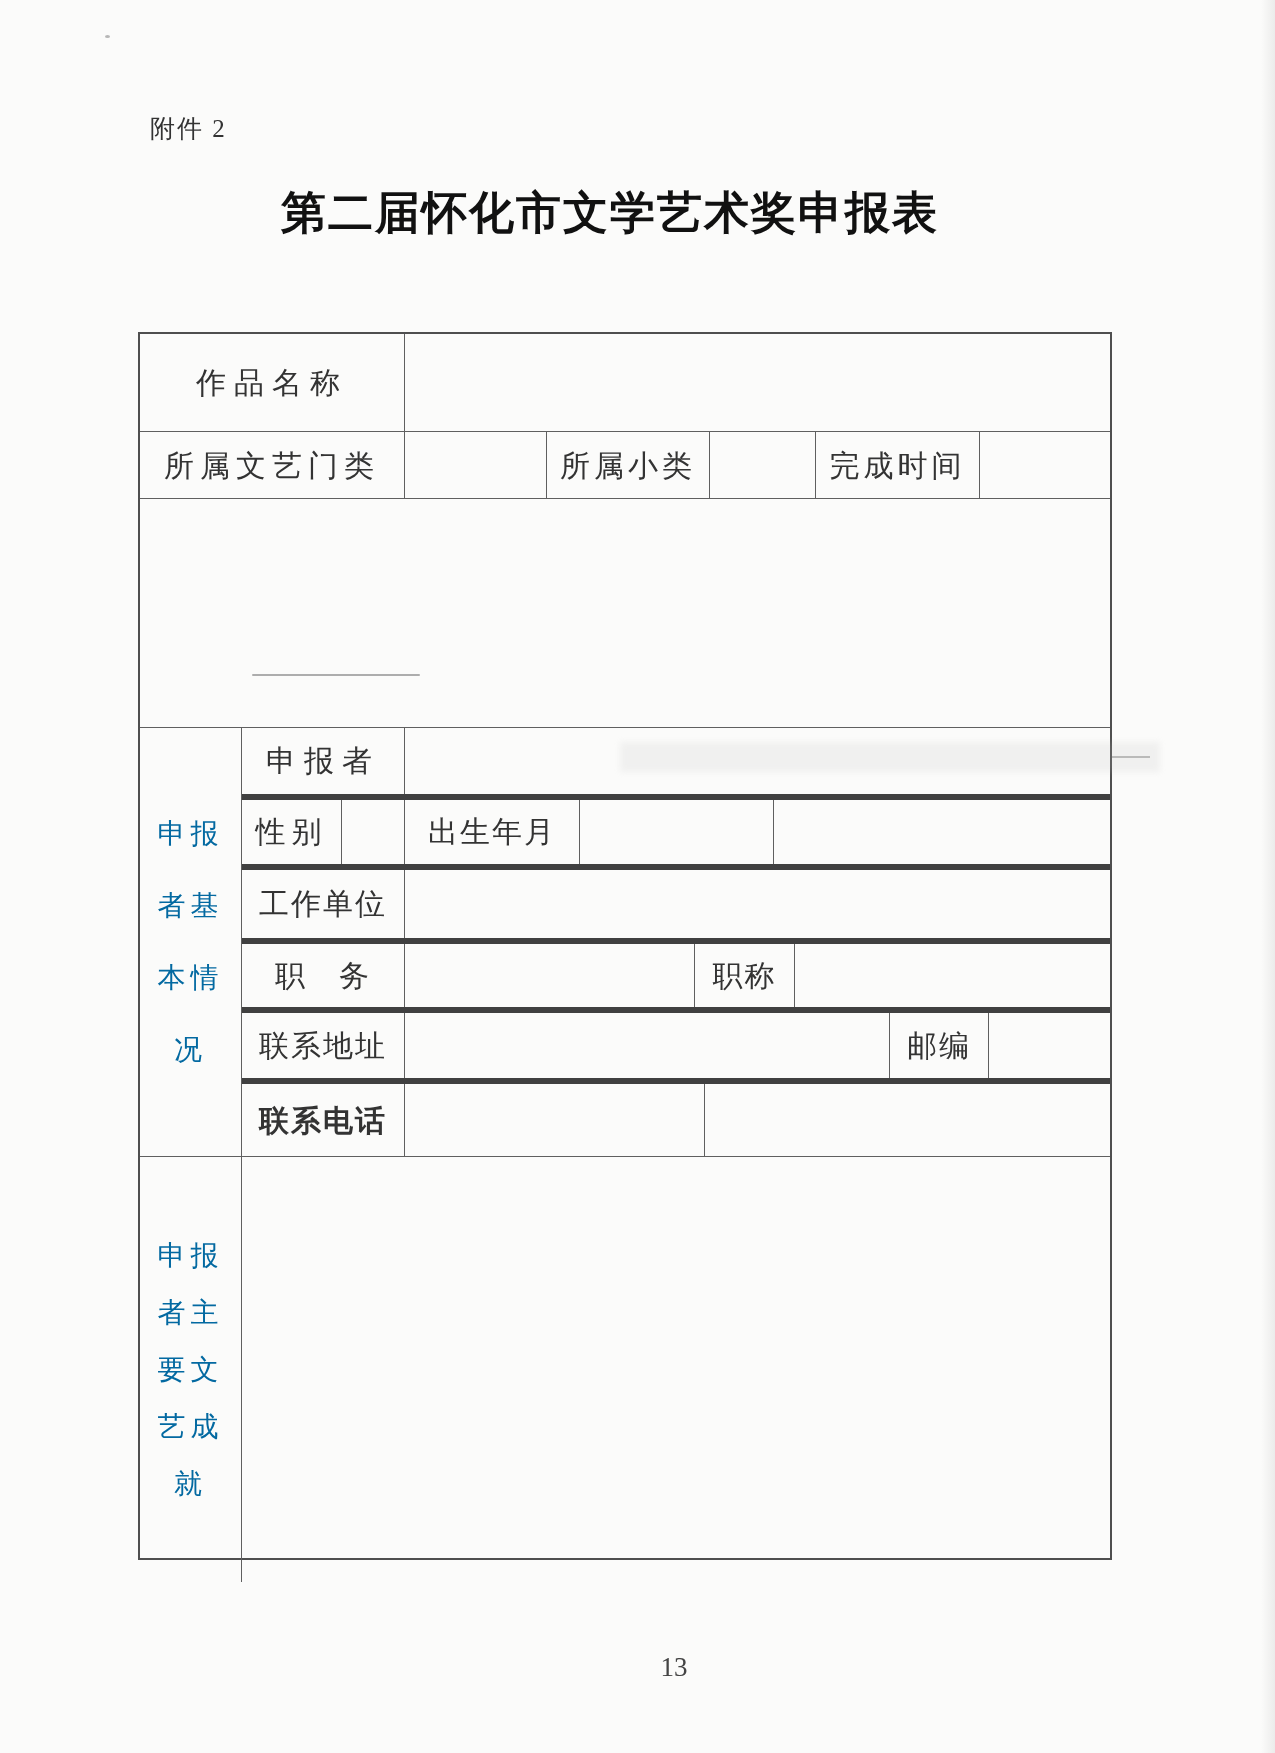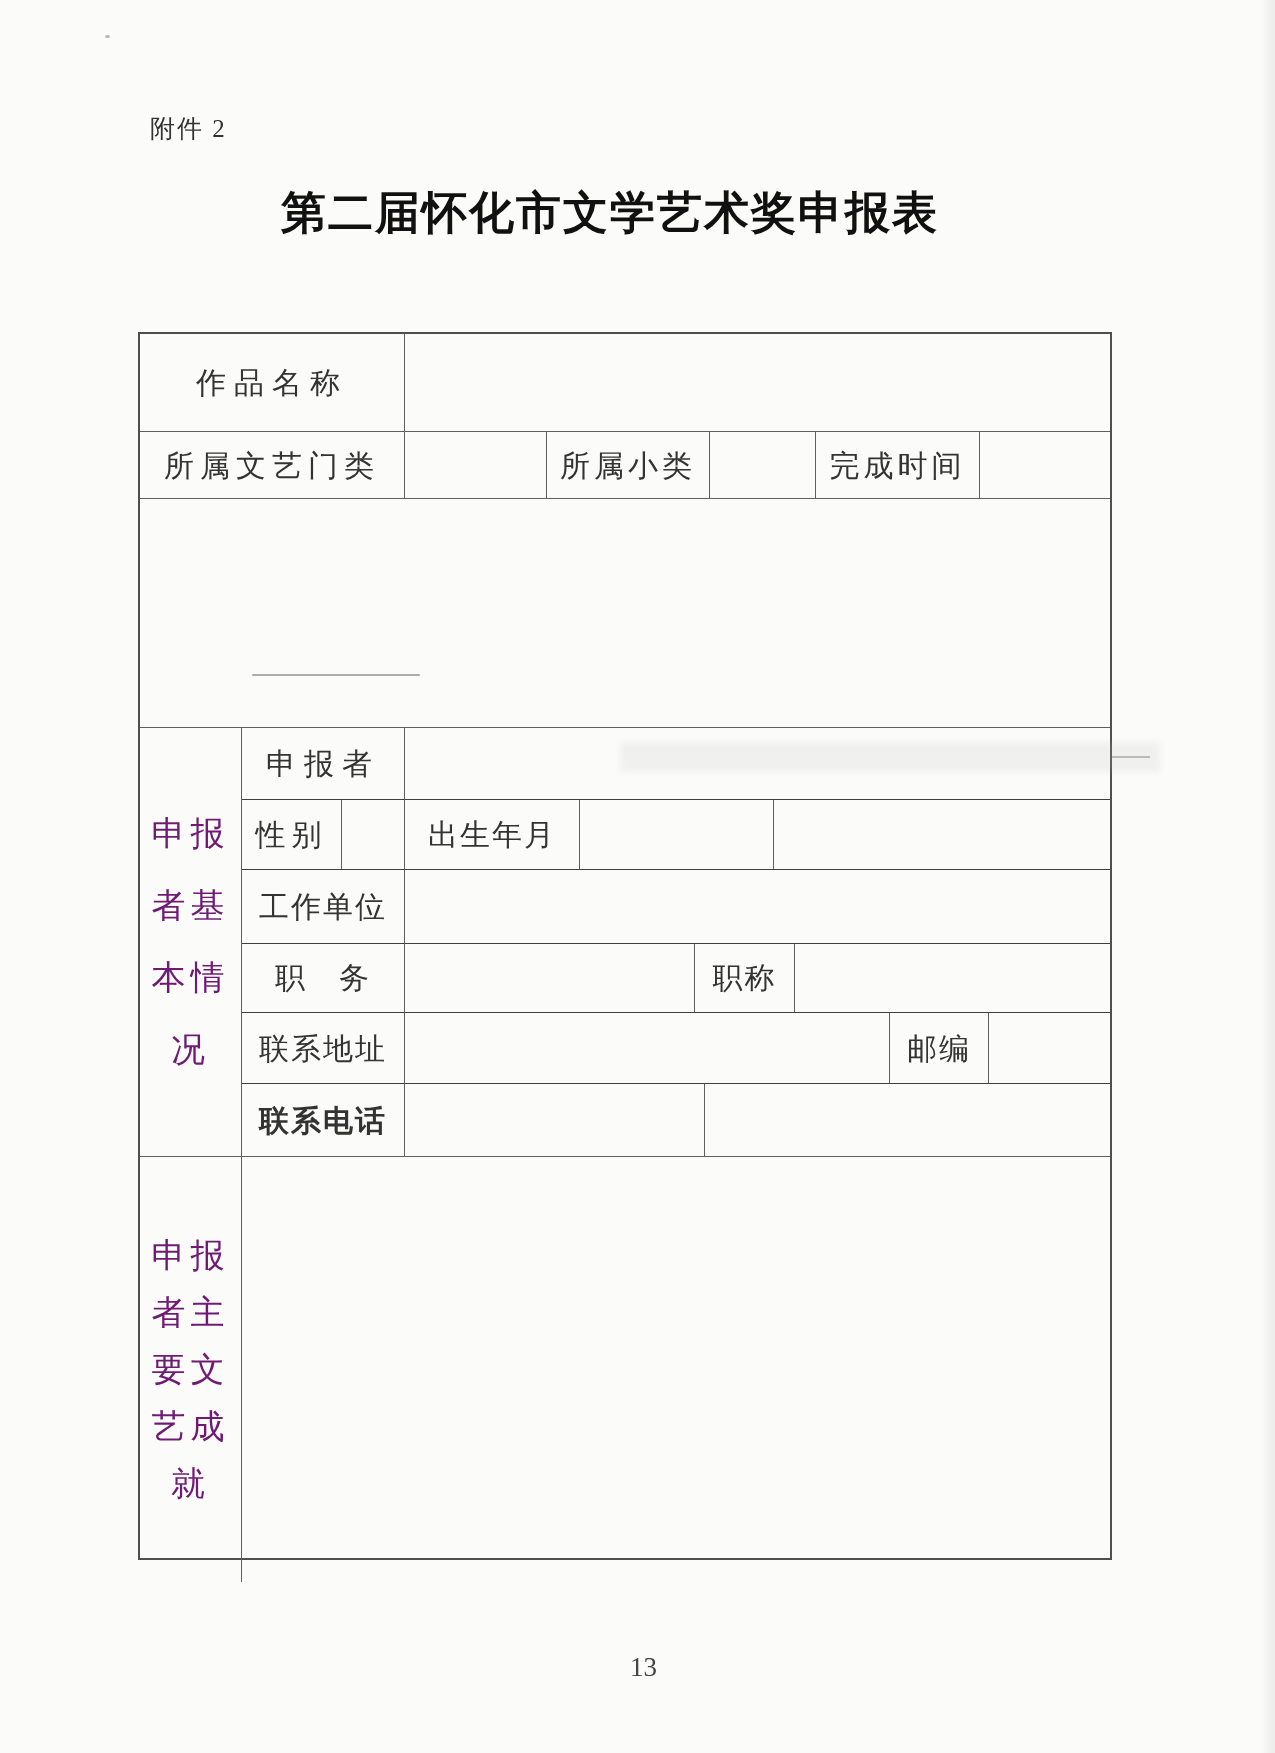--- a/index.html
+++ b/index.html
@@ -16,22 +16,22 @@
     position:absolute;left:150px;top:112px;
     font-size:25px;letter-spacing:2px;color:#333;
   }
   .doc-title{
     position:absolute;left:280px;top:183px;width:660px;
     font-family:Liberation Serif, serif;
     font-weight:700;font-size:45px;letter-spacing:2px;color:#111;
     text-align:center;white-space:nowrap;
   }
   .page-number{
-    position:absolute;left:630px;top:1652px;width:60px;
-    font-size:27px;color:#444;
+    position:absolute;left:644px;top:1652px;width:60px;
+    text-align:center;font-size:27px;color:#444;
   }
   
   .form-table{
     position:absolute;left:138px;top:332px;
     width:974px;height:1228px;
     border:2px solid #4f4f4f;
     box-sizing:border-box;
     background:transparent;
   }
   .trow{display:flex;box-sizing:border-box;border-bottom:1px solid #5f5f5f;}
@@ -47,25 +47,25 @@
   .label{white-space:pre-line;line-height:55px;}
   .sp2{letter-spacing:2px;}
   .sp4{letter-spacing:4px;}
   .sp6{letter-spacing:6px;}
   .sp8{letter-spacing:8px;}
   
   .section{display:flex;box-sizing:border-box;border-bottom:1px solid #5f5f5f;}
   .section-label{
     box-sizing:border-box;border-right:1px solid #5f5f5f;
     display:flex;align-items:center;justify-content:center;
-    font-size:34px;color:#701a75;letter-spacing:5px;
+    font-size:28px;color:#0369a1;letter-spacing:5px;
     white-space:pre-line;text-align:center;
   }
   .subrows{display:flex;flex-direction:column;box-sizing:border-box;}
-  .subrows .trow{border-bottom:1px solid #404040;}
+  .subrows .trow{border-bottom:6px solid #404040;}
   .subrows .trow:last-child{border-bottom:none;}
   .v-wide{line-height:72px;}
   .v-tight{line-height:57px;}
   
   .artifact{position:absolute;pointer-events:none;}
   .a-dot{left:105px;top:35px;width:5px;height:3px;background:#9a9a9a;border-radius:50%;opacity:.7;}
   .a-strike{left:252px;top:674px;width:168px;height:2px;background:#6d6d6d;opacity:.55;border-radius:1px;}
   .a-band{left:620px;top:742px;width:540px;height:30px;background:#b9b9b9;opacity:.16;filter:blur(3px);}
   .a-tick{left:1112px;top:756px;width:38px;height:2px;background:#a3a3a3;opacity:.7;}
   .a-edge{right:0;top:0;width:14px;height:1753px;background:linear-gradient(to left,rgba(190,190,190,.25),rgba(190,190,190,0));}

